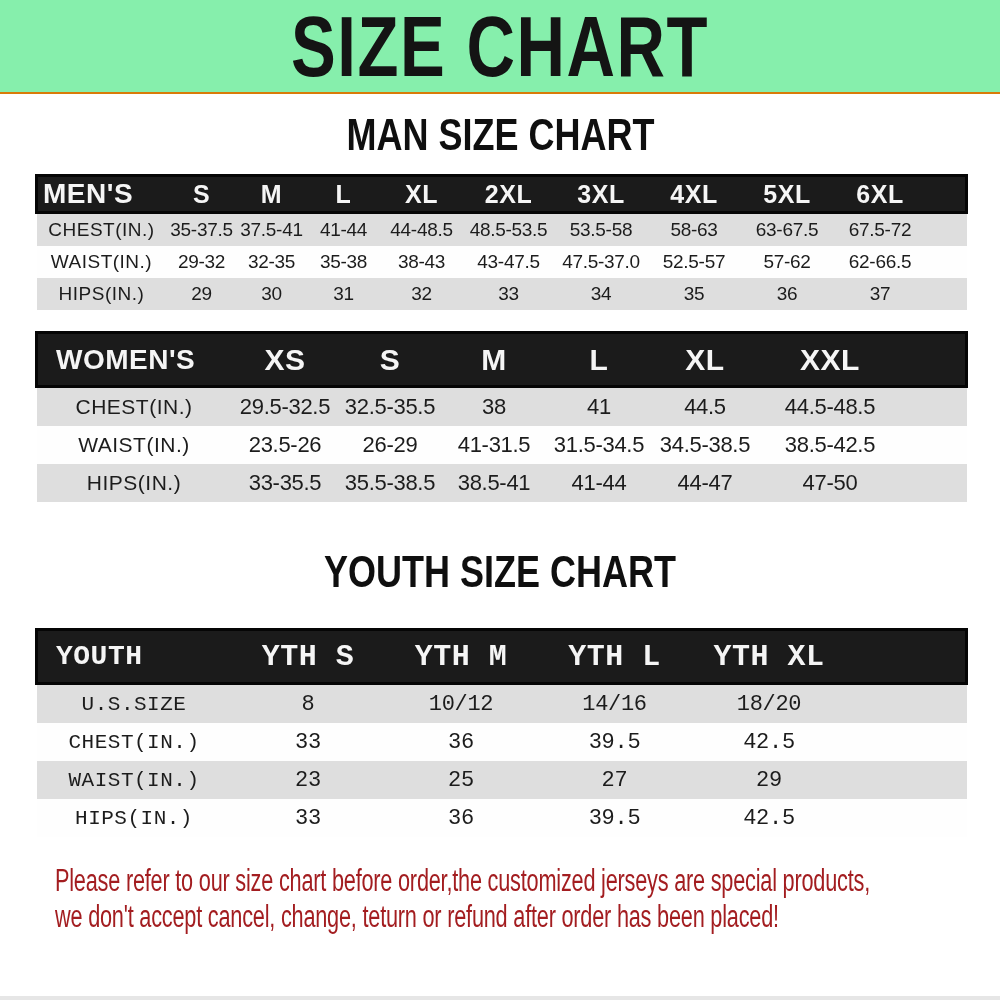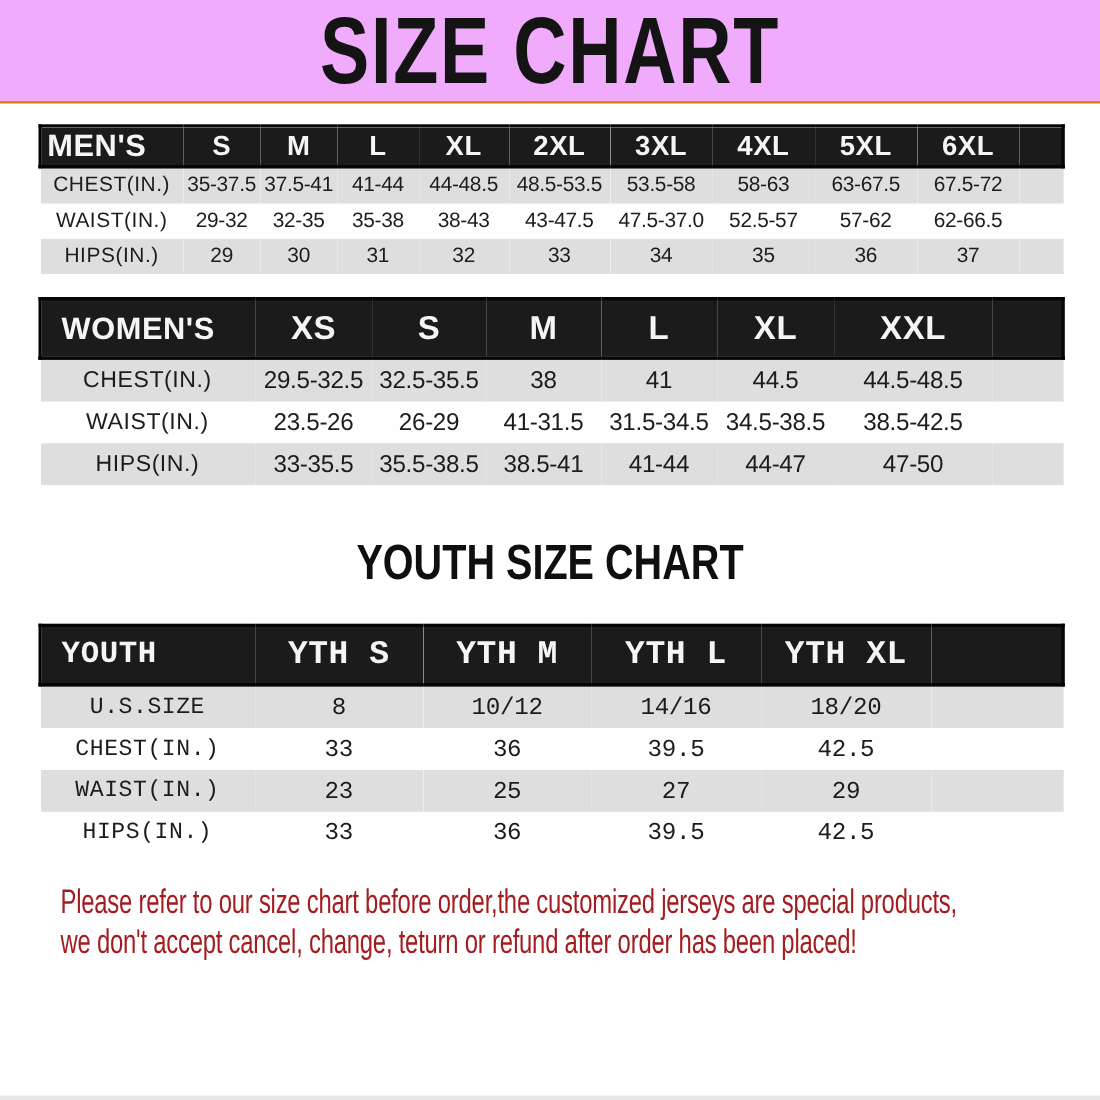--- a/index.html
+++ b/index.html
@@ -2,21 +2,21 @@
 <html><head>
 <meta charset="utf-8">
 <style>
   html,body{margin:0;padding:0;background:#fff;}
   .page{
     position:relative;width:1000px;height:1000px;background:#ffffff;
     font-family:"Liberation Sans",sans-serif;overflow:hidden;
   }
   
   .banner{
-    height:92px;background:#f0abfc;display:flex;align-items:center;justify-content:center;
+    height:92px;background:#86efac;display:flex;align-items:center;justify-content:center;
     border-bottom:2px solid #d97b08;
   }
   .banner-title{
     display:inline-block;font-size:86px;font-weight:900;color:#141414;
     transform:scaleX(0.78);letter-spacing:2px;line-height:1;white-space:nowrap;
   }
   
   .heading{text-align:center;height:40px;line-height:40px;}
   .heading span{
     display:inline-block;font-size:45px;font-weight:900;color:#0f0f0f;
@@ -60,20 +60,23 @@
 </style>
 </head>
 <body>
 
 <div class="page">
 
   <div class="banner">
     <span class="banner-title">SIZE CHART</span>
   </div>
 
+  <div class="heading heading-man">
+    <span>MAN SIZE CHART</span>
+  </div>
 
   <table class="men-table">
     <colgroup>
       <col style="width:130px">
         <col style="width:70px">
         <col style="width:70px">
         <col style="width:74px">
       <col style="width:82px">
         <col style="width:92px">
         <col style="width:93px">

